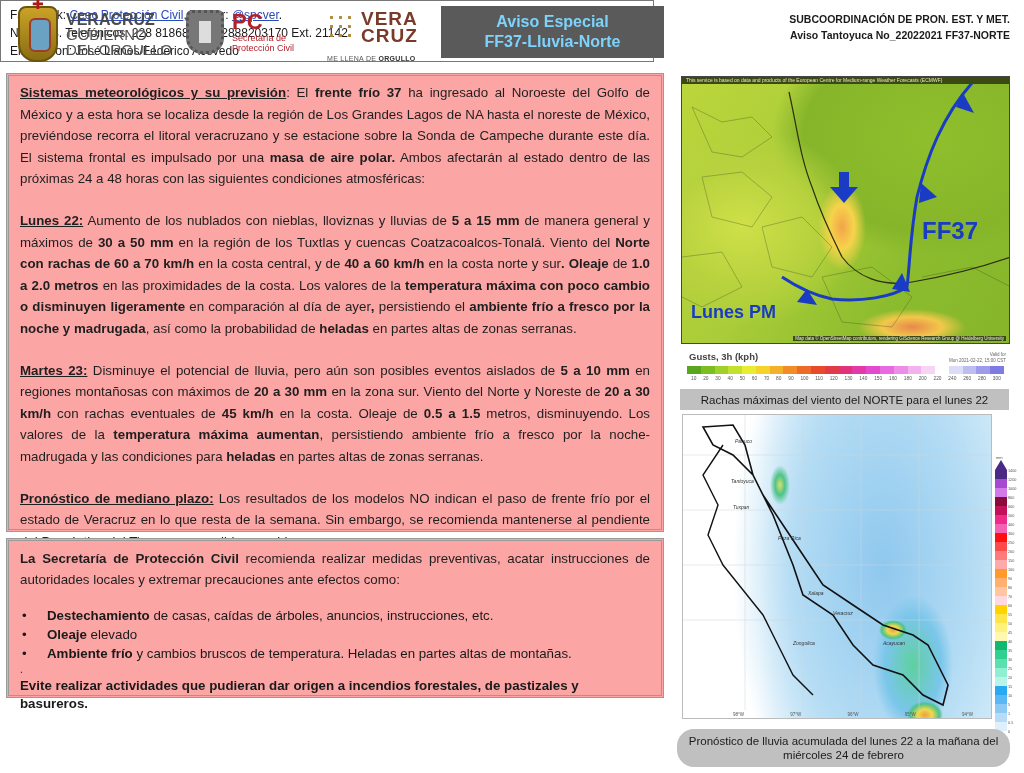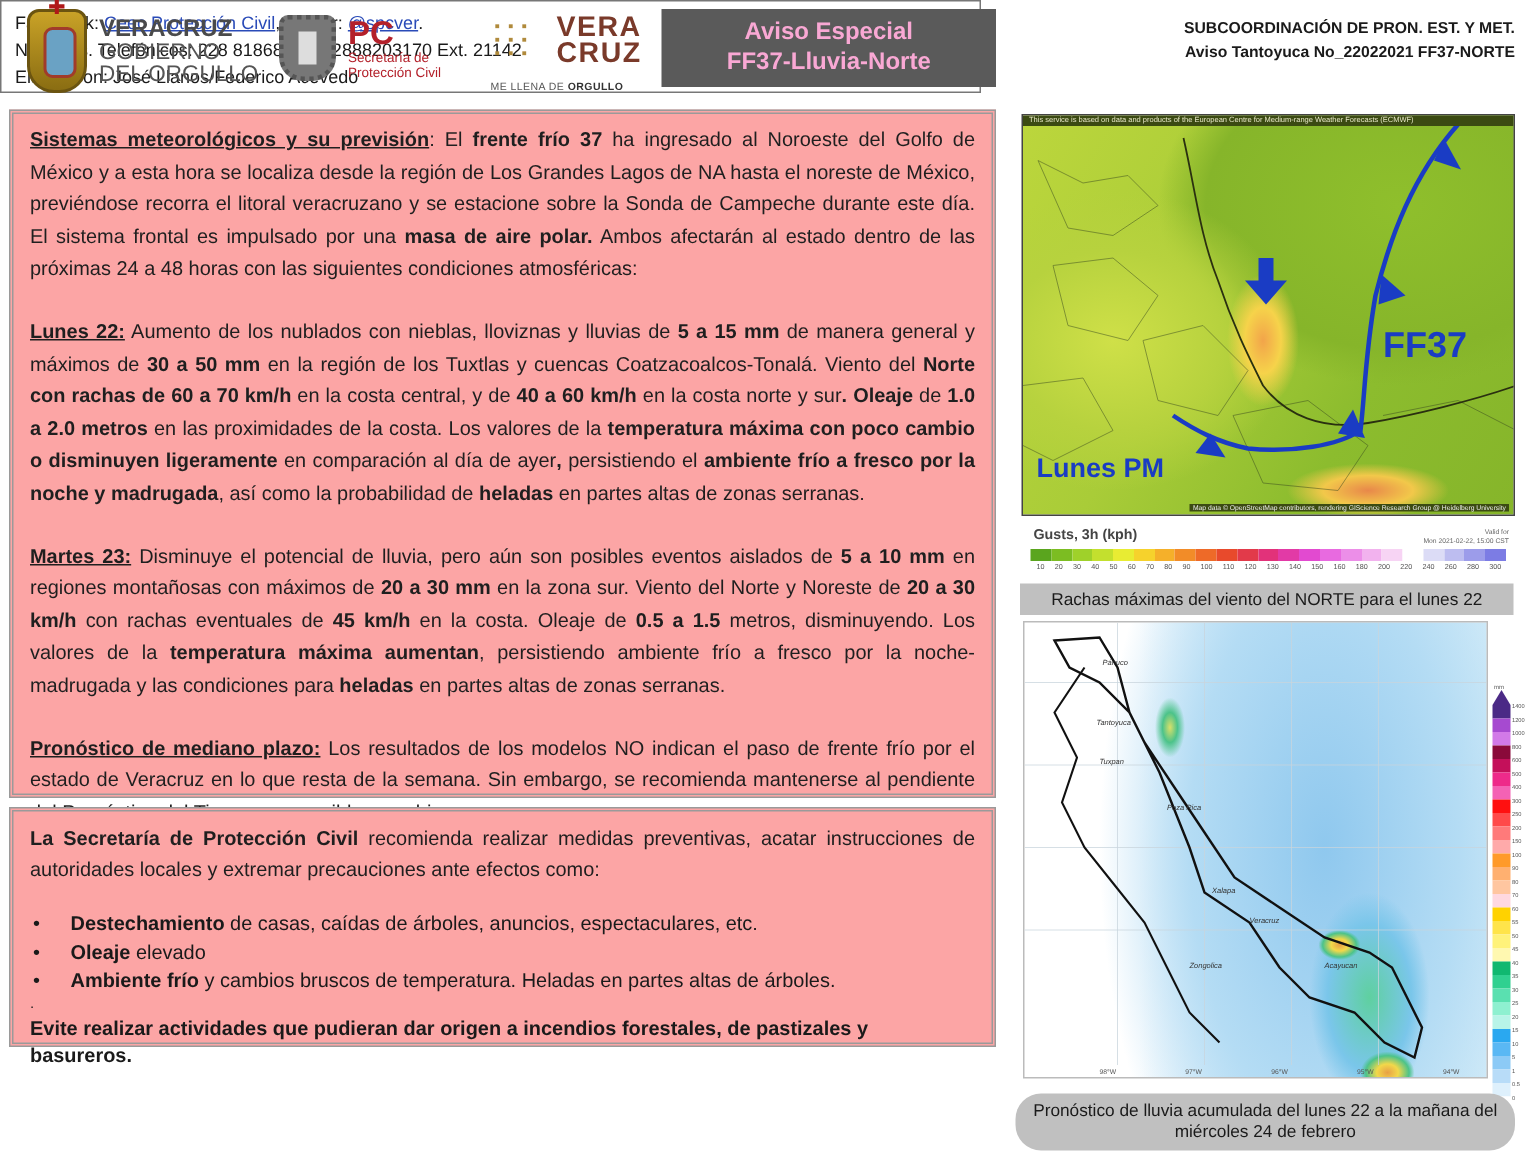--- a/index.html
+++ b/index.html
@@ -16,27 +16,27 @@
   .shield::after { content: "✚"; position: absolute; left: 12px; top: -12px; color: #b01818; font-size: 14px; }
   .logo-text-1 { margin-left: 8px; line-height: 15px; font-size: 15px; color: #555; }
   .logo-text-1 b { color: #4a4a4a; font-size: 16px; }
   .pc-shield { width: 38px; height: 44px; border-radius: 6px 6px 16px 16px; background: #777; border: 3px dotted #555; position: relative; }
   .pc-shield::before { content: ""; position: absolute; left: 10px; top: 8px; width: 12px; height: 22px; background: #ddd; }
   .pc-text { margin-left: 8px; }
   .pc-text .pc { font-size: 22px; font-weight: bold; color: #b3202a; line-height: 22px; }
   .pc-text .sub { font-size: 9px; color: #b3202a; line-height: 10px; }
   .knot { width: 28px; height: 28px; background:
       radial-gradient(circle, #b08a3c 22%, transparent 24%) 0 0/9px 9px; }
-  .vera-text { margin-left: 16px; text-align: left; }
+  .vera-text { margin-left: 6px; text-align: left; }
   .vera-text .big { font-size: 19px; font-weight: bold; color: #7a3a2a; line-height: 17px; letter-spacing: 1px; }
   .vera-sub { position: absolute; left: 327px; top: 55px; font-size: 7px; color: #555; letter-spacing: 0.3px; }
   .vera-sub b { color: #333; }
 
   
-  .title-box { position: absolute; left: 441px; top: 6px; width: 223px; height: 52px; background: #5a5a5a; color: #f9a8d4; text-align: center; font-weight: bold; font-size: 16px; line-height: 20px; padding-top: 6px; }
+  .title-box { position: absolute; left: 441px; top: 6px; width: 223px; height: 52px; background: #5a5a5a; color: #7dd3fc; text-align: center; font-weight: bold; font-size: 16px; line-height: 20px; padding-top: 6px; }
 
   
   .agency { position: absolute; right: 14px; top: 11px; text-align: right; font-size: 10.5px; font-weight: bold; line-height: 16px; color: #1a1a1a; }
 
   
   .panel { position: absolute; border: 3px double #9a9a9a; background: #fca5a5; }
   .main-panel { left: 6px; top: 73px; width: 658px; height: 459px; padding: 6px 11px; }
   .pc-panel { left: 6px; top: 538px; width: 658px; height: 160px; padding: 8px 11px; }
   .contact-panel { left: 8px; top: 706px; width: 654px; height: 62px; border: 1px solid #777; padding: 5px 9px; font-size: 12px; line-height: 18px; }
 
@@ -146,23 +146,23 @@
   <p class="para"><span class="h">Lunes 22:</span><span> Aumento de los nublados con nieblas, lloviznas y lluvias de </span><b>5 a 15 mm</b><span> de manera general y máximos de </span><b>30 a 50 mm</b><span> en la región de los Tuxtlas y cuencas Coatzacoalcos-Tonalá. Viento del </span><b>Norte con rachas de 60 a 70 km/h</b><span> en la costa central, y de </span><b>40 a 60 km/h</b><span> en la costa norte y sur</span><b>. Oleaje</b><span> de </span><b>1.0 a 2.0 metros</b><span> en las proximidades de la costa. Los valores de la </span><b>temperatura máxima con poco cambio o disminuyen ligeramente</b><span> en comparación al día de ayer</span><b>,</b><span> persistiendo el </span><b>ambiente frío a fresco por la noche y madrugada</b><span>, así como la probabilidad de </span><b>heladas</b><span> en partes altas de zonas serranas.</span></p>
 
   <p class="para"><span class="h">Martes 23:</span><span> Disminuye el potencial de lluvia, pero aún son posibles eventos aislados de </span><b>5 a 10 mm</b><span> en regiones montañosas con máximos de </span><b>20 a 30 mm</b><span> en la zona sur. Viento del Norte y Noreste de </span><b>20 a 30 km/h</b><span> con rachas eventuales de </span><b>45 km/h</b><span> en la costa. Oleaje de </span><b>0.5 a 1.5</b><span> metros, disminuyendo. Los valores de la </span><b>temperatura máxima aumentan</b><span>, persistiendo ambiente frío a fresco por la noche-madrugada y las condiciones para </span><b>heladas</b><span> en partes altas de zonas serranas.</span></p>
 
   <p class="para"><span class="h">Pronóstico de mediano plazo:</span><span> Los resultados de los modelos NO indican el paso de frente frío por el estado de Veracruz en lo que resta de la semana. Sin embargo, se recomienda mantenerse al pendiente del Pronóstico del Tiempo por posibles cambios.</span></p>
 </div>
 
 <div class="panel pc-panel">
   <p class="para"><b>La Secretaría de Protección Civil</b><span> recomienda realizar medidas preventivas, acatar instrucciones de autoridades locales y extremar precauciones ante efectos como:</span></p>
   <ul class="bullets">
-    <li><b>Destechamiento</b><span> de casas, caídas de árboles, anuncios, espectaculares, etc.</span></li>
+    <li><b>Destechamiento</b><span> de casas, caídas de árboles, anuncios, instrucciones, etc.</span></li>
     <li><b>Oleaje</b><span> elevado</span></li>
-    <li><b>Ambiente frío</b><span> y cambios bruscos de temperatura. Heladas en partes altas de árboles.</span></li>
+    <li><b>Ambiente frío</b><span> y cambios bruscos de temperatura. Heladas en partes altas de montañas.</span></li>
   </ul>
   <div class="dot-line">.</div>
   <div class="warn">Evite realizar actividades que pudieran dar origen a incendios forestales, de pastizales y basureros.</div>
 </div>
 
 <div class="contact-panel">
   <div><span>Facebook: </span><a>Ceec Protección Civil</a><span>, Twitter: </span><a>@spcver</a><span>.</span></div>
   <div>Números. Telefónicos: 228 8186812 y 22888203170 Ext. 21142</div>
   <div>Elaboraron: José Llanos/Federico Acevedo</div>
 </div>

